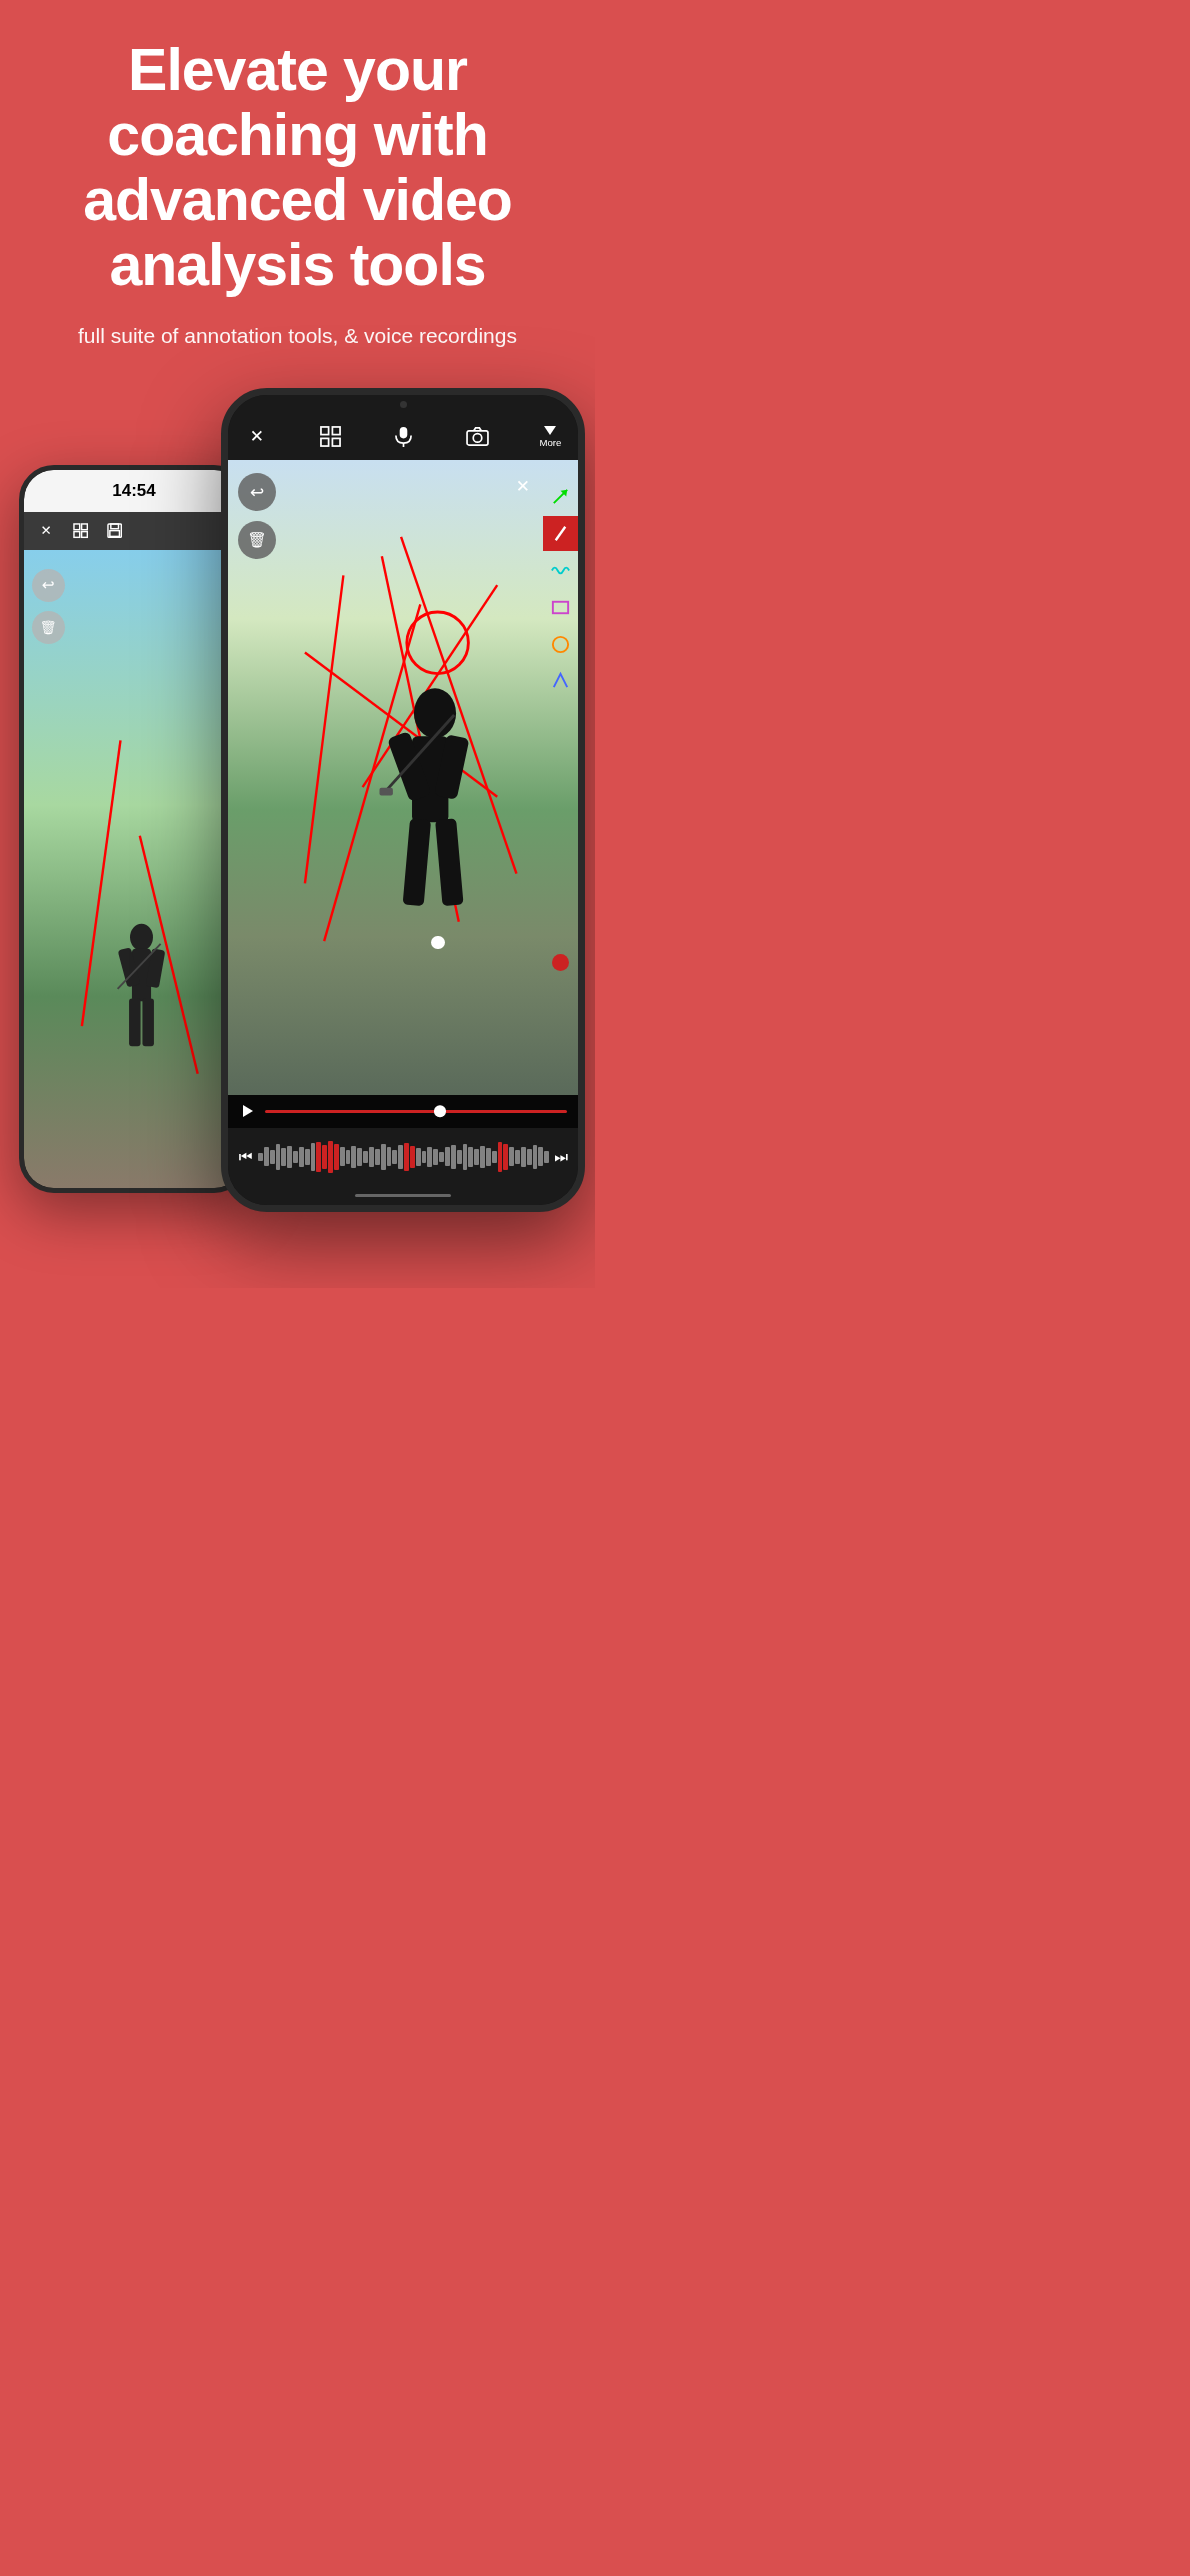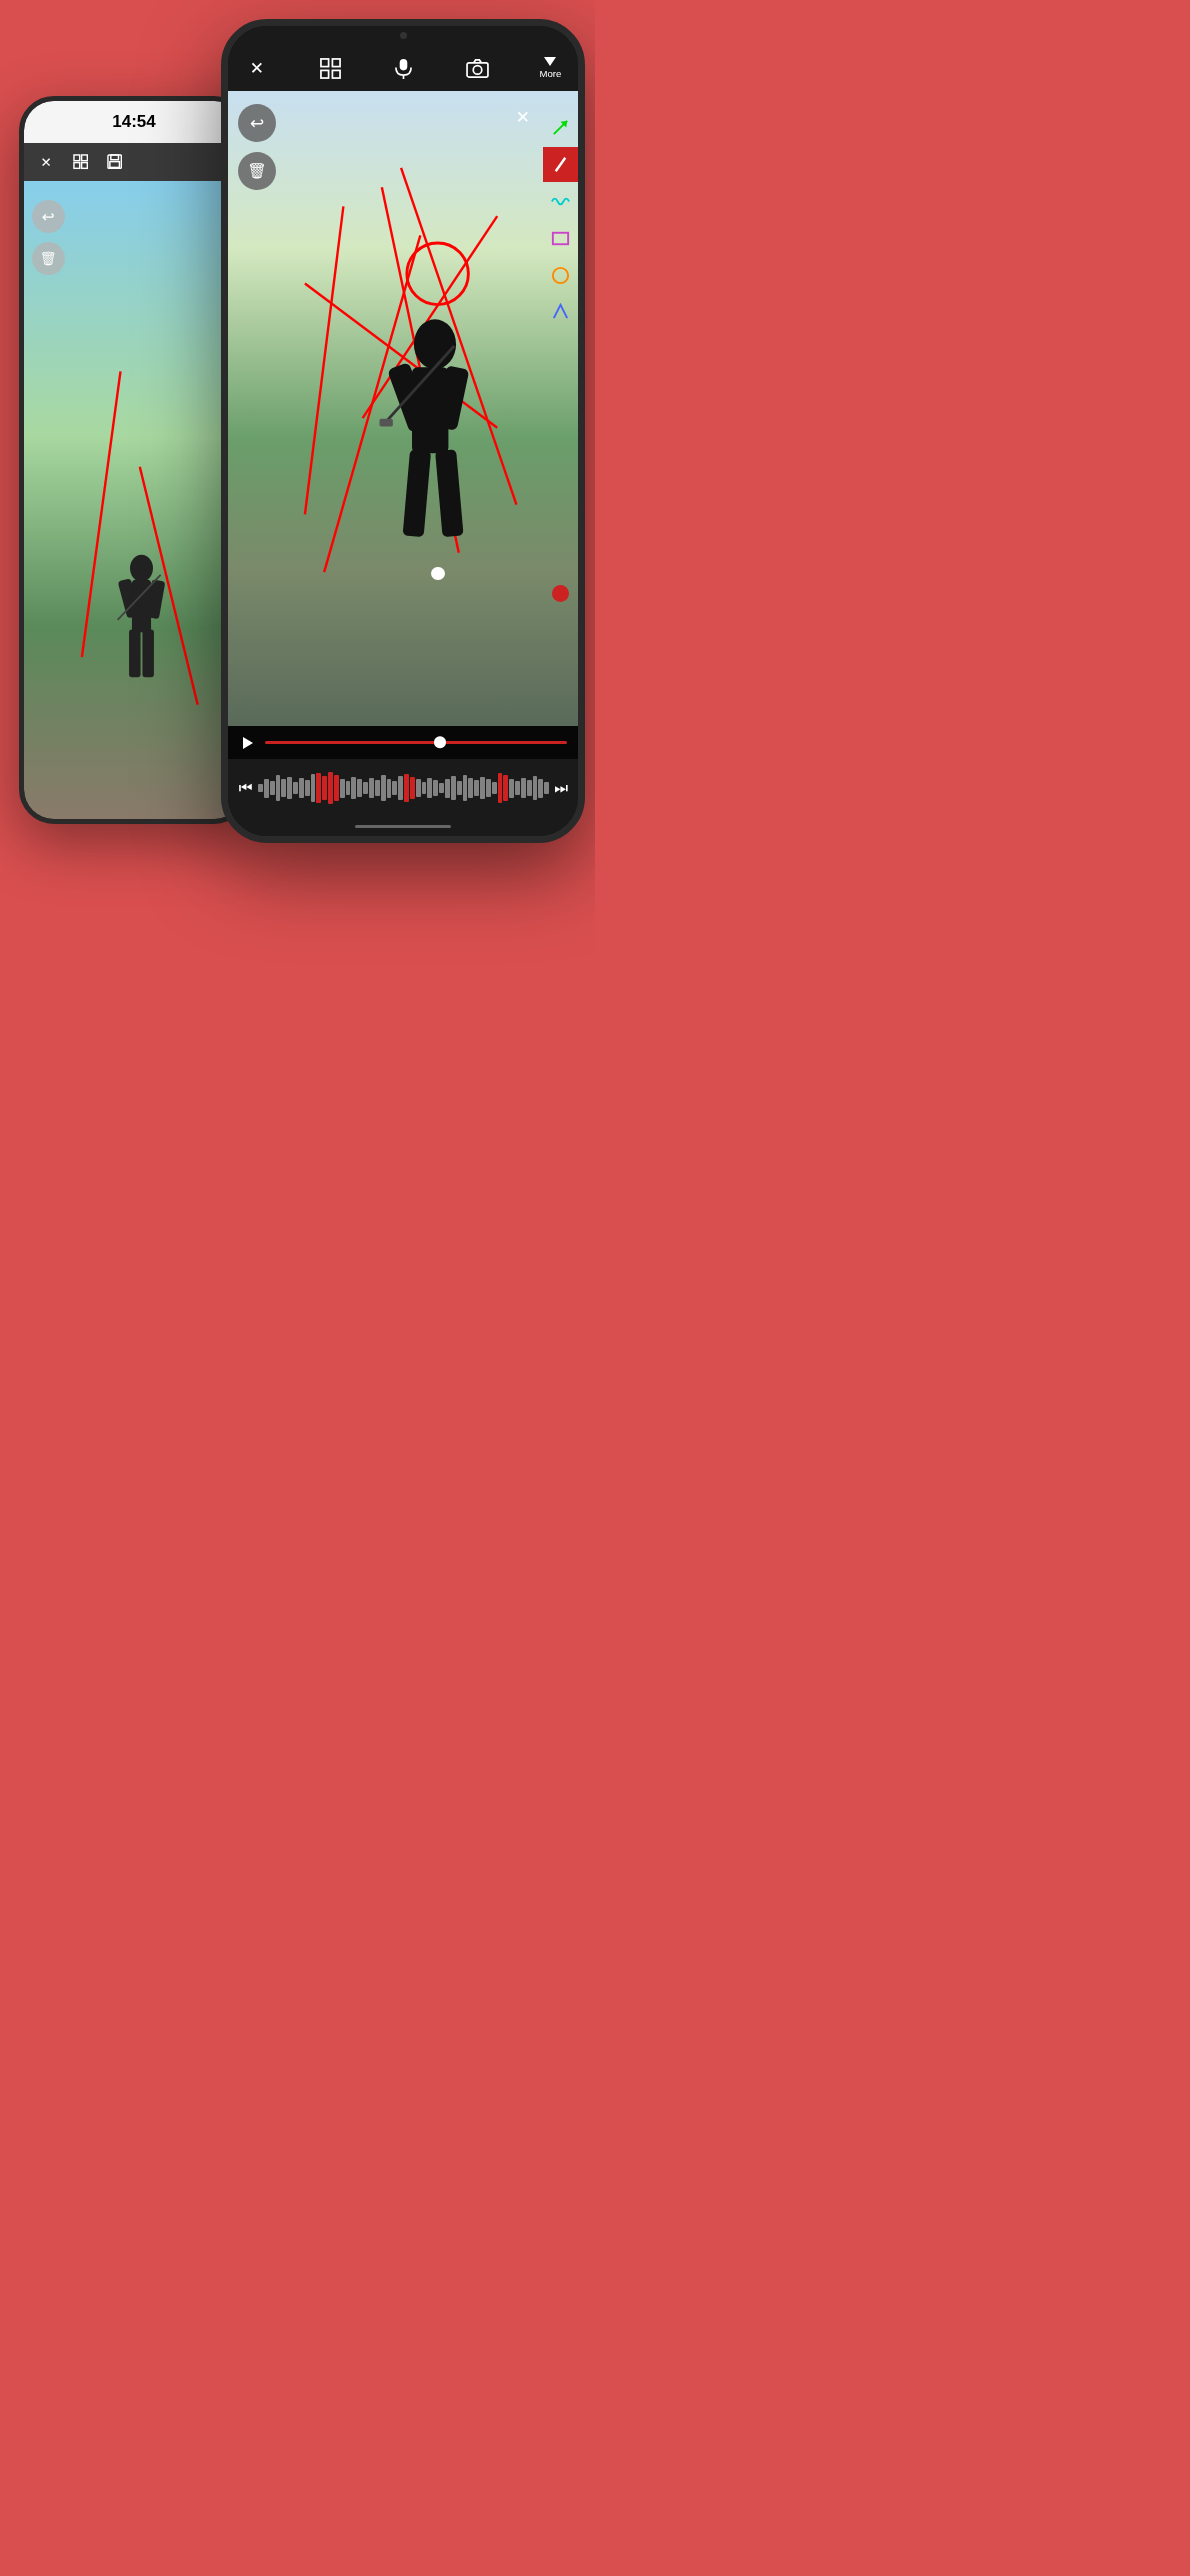--- a/index.html
+++ b/index.html
@@ -426,20 +426,24 @@
       width: 100%;
       height: 100%;
       pointer-events: none;
     }
   </style>
 </head>
 <body>
 
 <div class="page-wrapper">
 
+  <div class="hero-section">
+    <h1 class="hero-title">Elevate your coaching with advanced video analysis tools</h1>
+    <p class="hero-subtitle">full suite of annotation tools, &amp; voice recordings</p>
+  </div>
 
   <div class="phones-container">
 
     <div class="phone-back">
       <div class="phone-back-inner">
 
         <div class="phone-back-status">
           <span>14:54</span>
         </div>
 

